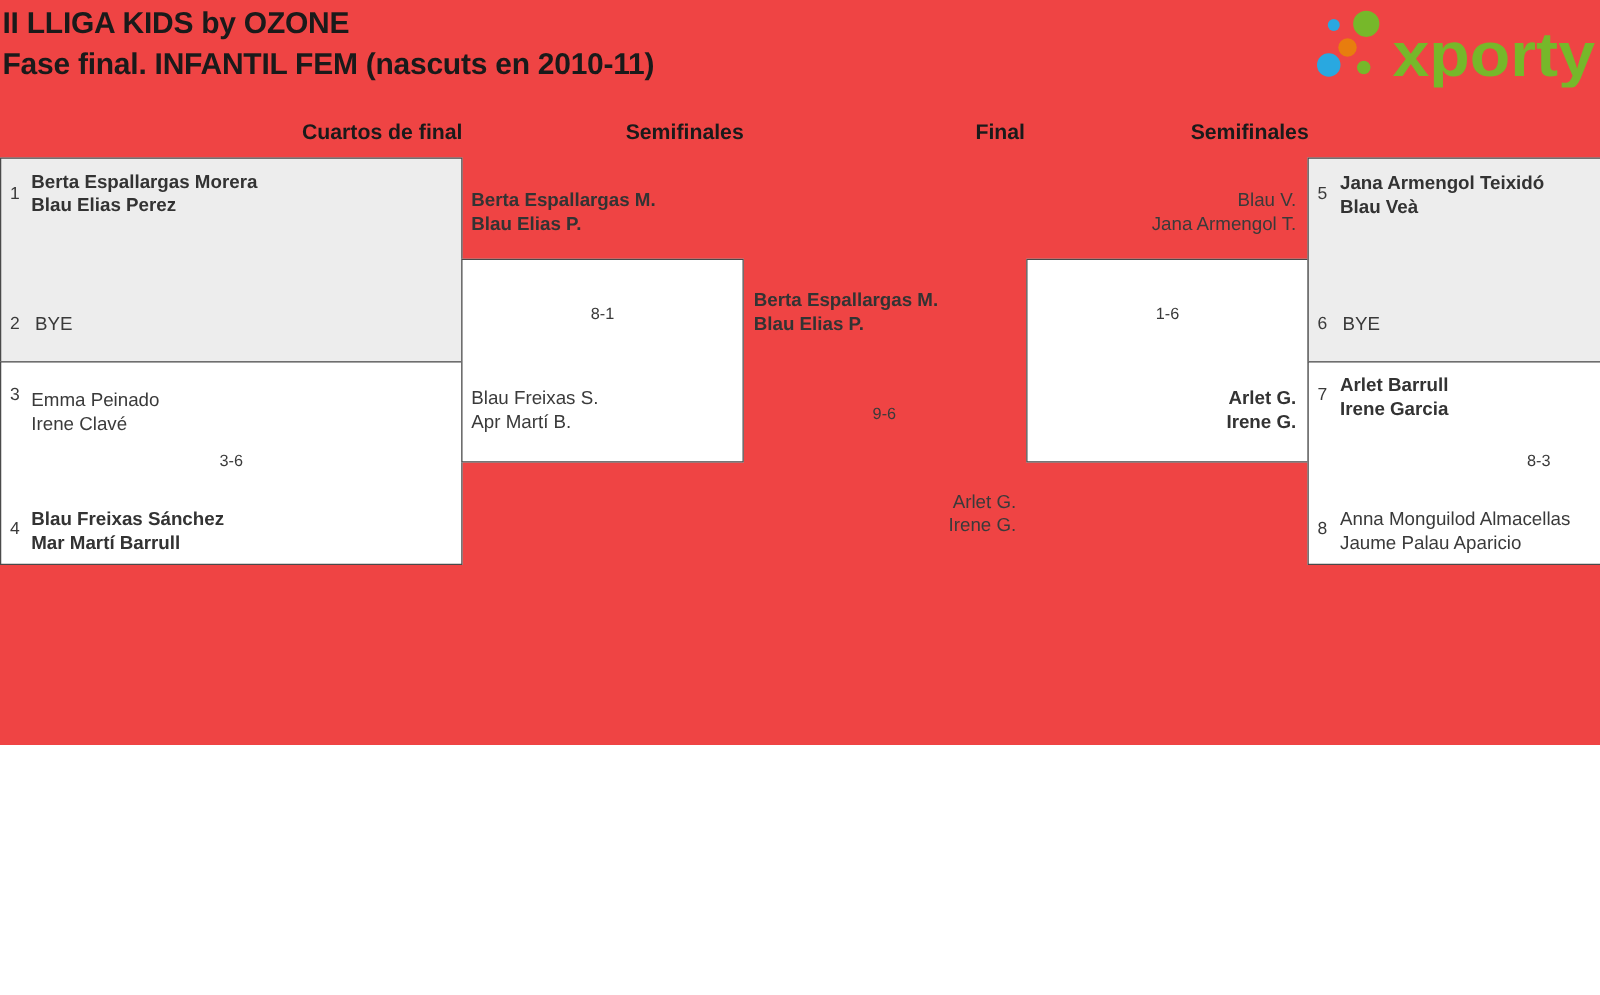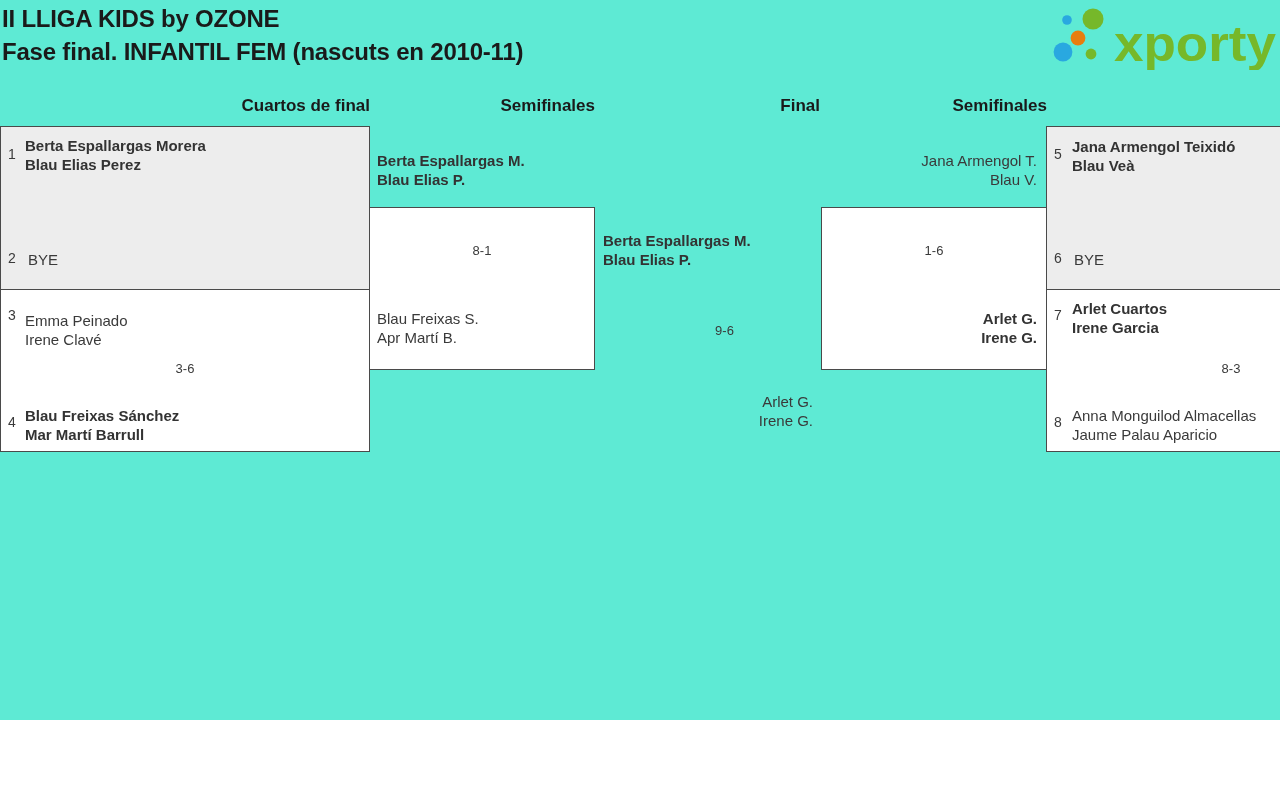--- a/index.html
+++ b/index.html
@@ -1,17 +1,17 @@
 <!DOCTYPE html>
 <html><head>
 <meta charset="utf-8">
 <style>
   html,body{margin:0;padding:0;background:#ffffff;}
   .canvas{
-    position:relative;width:1280px;height:720px;background:#5eead4;
+    position:relative;width:1280px;height:596px;background:#ef4444;
     overflow:hidden;font-family:"Liberation Sans",sans-serif;color:#333333;
   }
   .title-block{
     position:absolute;left:2px;top:2px;font-size:24px;font-weight:700;
     line-height:33px;color:#1a1a1a;letter-spacing:-0.2px;white-space:nowrap;
   }
   .logo{position:absolute;left:1048px;top:4px;width:232px;height:66px;}
   .logo svg{display:block;}
   .wordmark{font-family:"Liberation Sans",sans-serif;font-weight:700;font-size:50px;}
   .round-header{
@@ -95,30 +95,30 @@
     <div class="names" style="left:7px;top:101px;">
       <div>Blau Freixas S.</div>
       <div>Apr Martí B.</div>
     </div>
   </div>
 
   <div class="names win" style="left:603px;top:231px;">
     <div>Berta Espallargas M.</div>
     <div>Blau Elias P.</div>
   </div>
-  <div class="score" style="left:612px;top:323px;width:225px;text-align:center;">9-6</div>
+  <div class="score" style="left:595px;top:323px;width:225px;text-align:center;">9-6</div>
   <div class="names right-al" style="left:595px;top:392px;width:218px;">
     <div>Arlet G.</div>
     <div>Irene G.</div>
   </div>
 
   <div class="box" style="left:821px;top:207px;width:226px;height:163px;">
     <div class="names right-al" style="left:0;width:215px;top:-57px;">
+      <div>Blau V.</div>
       <div>Jana Armengol T.</div>
-      <div>Blau V.</div>
     </div>
     <div class="score" style="top:35px;">1-6</div>
     <div class="names win right-al" style="left:0;width:215px;top:101px;">
       <div>Arlet G.</div>
       <div>Irene G.</div>
     </div>
   </div>
 
   <div class="box bye" style="left:1046px;top:126px;width:370px;height:164px;">
     <div class="seed" style="left:2px;top:19px;">5</div>
@@ -126,21 +126,21 @@
       <div>Jana Armengol Teixidó</div>
       <div>Blau Veà</div>
     </div>
     <div class="seed" style="left:2px;top:123px;">6</div>
     <div class="names" style="left:27px;top:123px;">BYE</div>
   </div>
 
   <div class="box" style="left:1046px;top:289px;width:370px;height:163px;">
     <div class="seed" style="left:2px;top:17px;">7</div>
     <div class="names win" style="left:25px;top:9px;">
-      <div>Arlet Cuartos</div>
+      <div>Arlet Barrull</div>
       <div>Irene Garcia</div>
     </div>
     <div class="score" style="top:71px;">8-3</div>
     <div class="seed" style="left:2px;top:124px;">8</div>
     <div class="names" style="left:25px;top:116px;">
       <div>Anna Monguilod Almacellas</div>
       <div>Jaume Palau Aparicio</div>
     </div>
   </div>
 

